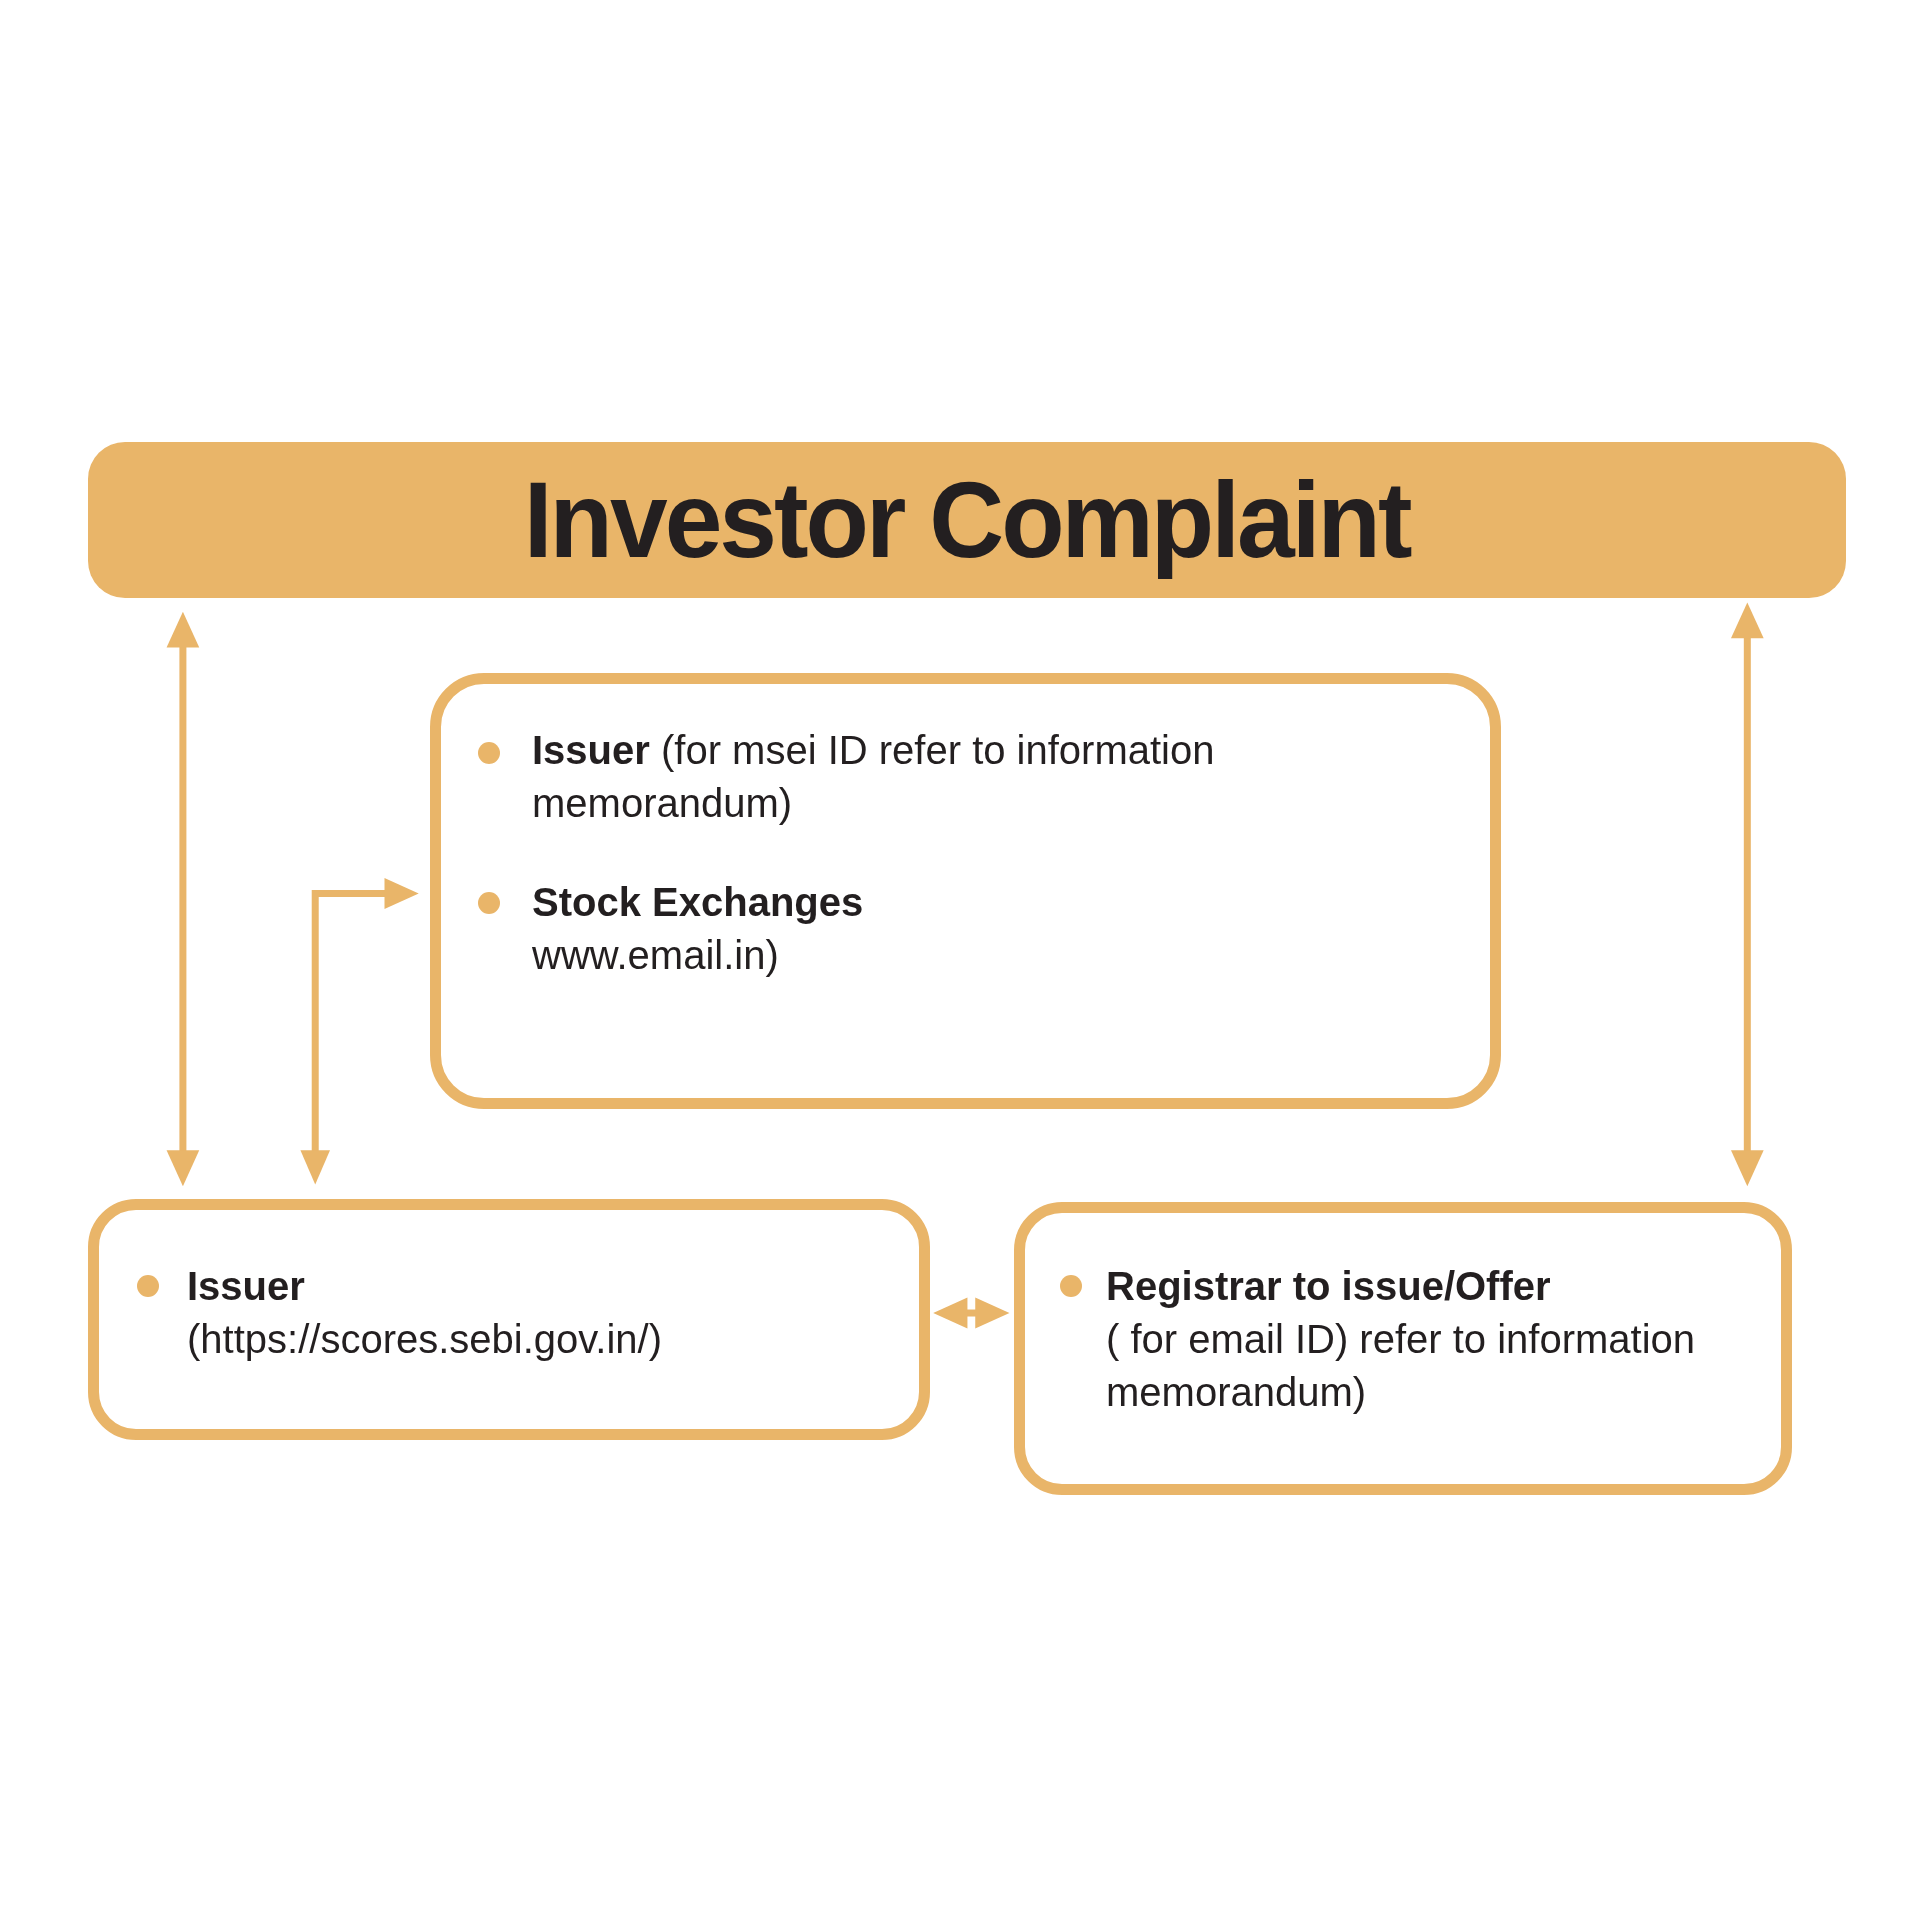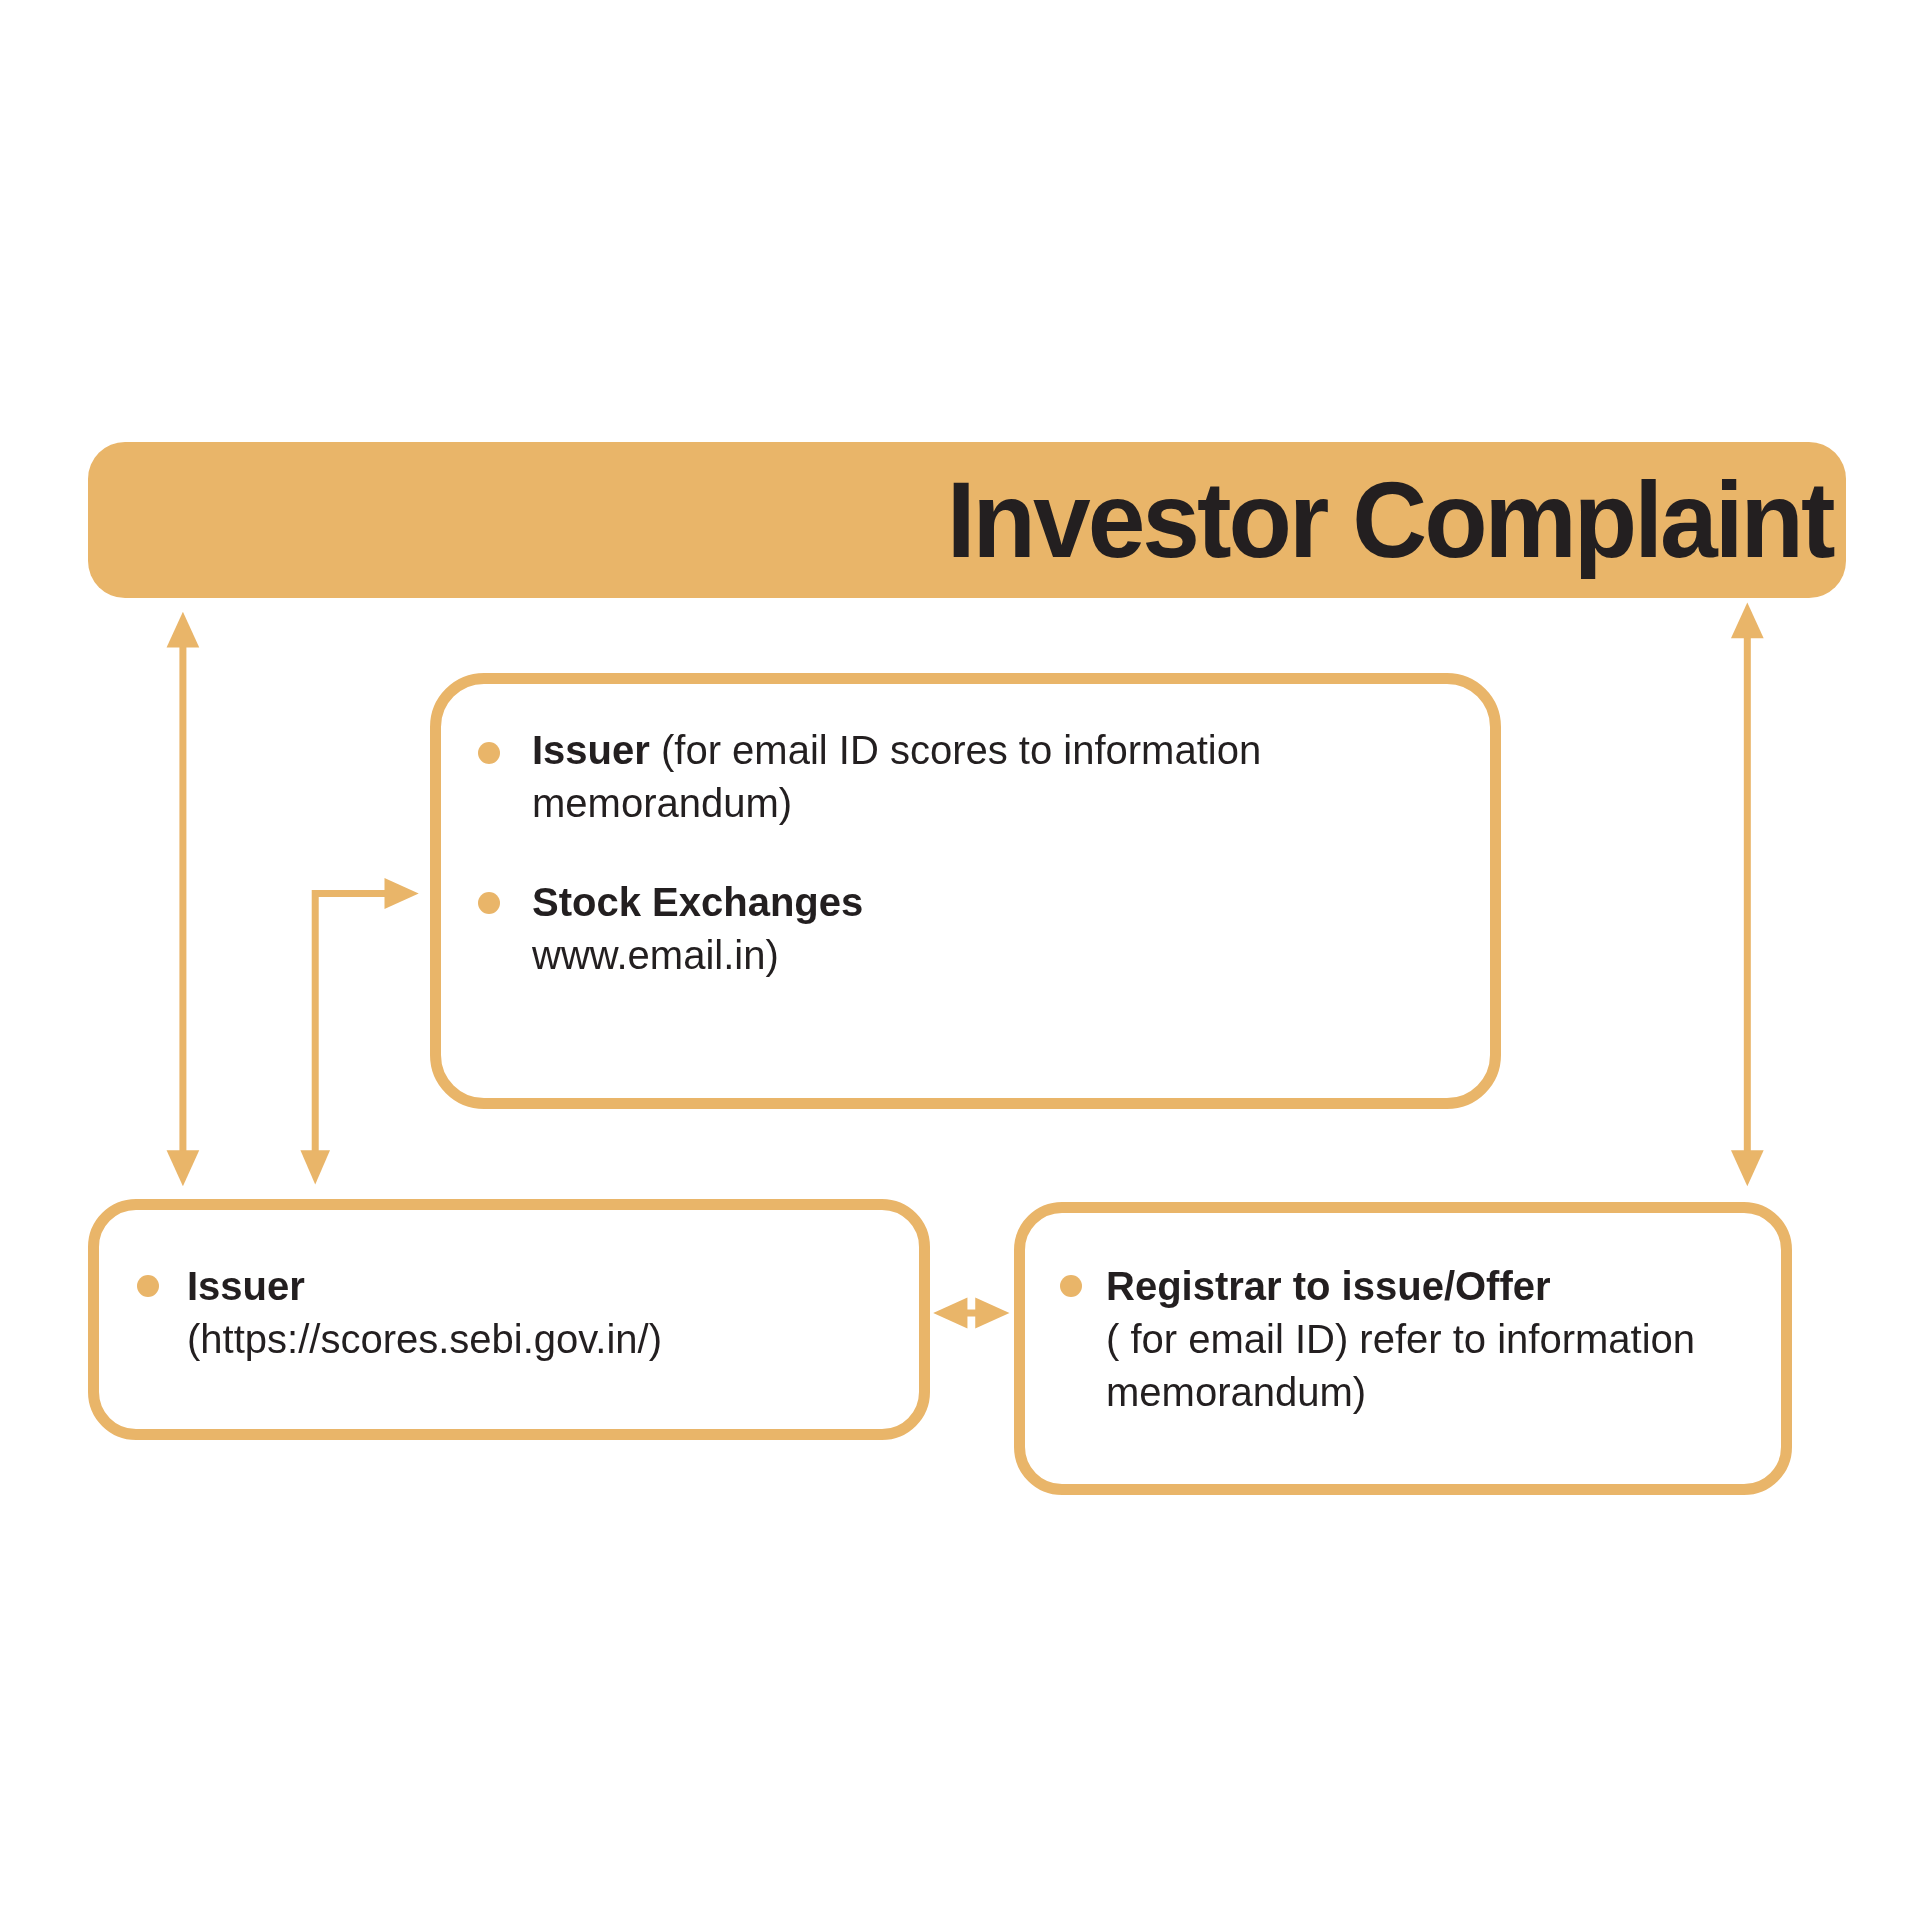--- a/index.html
+++ b/index.html
@@ -16,21 +16,21 @@
     width:1931px;height:1931px;
     background:var(--bg);
     overflow:hidden;
   }
   
   .banner{
     position:absolute;left:88px;top:442px;
     width:1758px;height:156px;
     background:var(--accent);
     border-radius:37px;
-    display:flex;align-items:center;justify-content:flex-end;
+    display:flex;align-items:center;justify-content:center;
   }
   .banner .title{
     font-size:107px;font-weight:700;letter-spacing:-3.1px;
     color:var(--text);white-space:nowrap;
     transform:scaleX(0.97);transform-origin:center;
   }
   
   .arrows{
     position:absolute;left:0;top:0;width:1931px;height:1931px;
     pointer-events:none;
@@ -91,21 +91,21 @@
     </g>
   </svg>
 
   <div class="banner">
     <div class="title">Investor Complaint</div>
   </div>
 
   <div class="dbox box-middle">
     <span class="dot" style="left:37px;top:58px;"></span>
     <div class="tblock" style="left:91px;top:40px;">
-      <div class="tline"><span class="b">Issuer</span><span> (for email ID scores to information</span></div>
+      <div class="tline"><span class="b">Issuer</span><span> (for msei ID refer to information</span></div>
       <div class="tline">memorandum)</div>
     </div>
 
     <span class="dot" style="left:37px;top:208px;"></span>
     <div class="tblock" style="left:91px;top:192px;">
       <div class="tline"><span class="b">Stock Exchanges</span><span></span></div>
       <div class="tline">www.email.in)</div>
     </div>
   </div>
 

